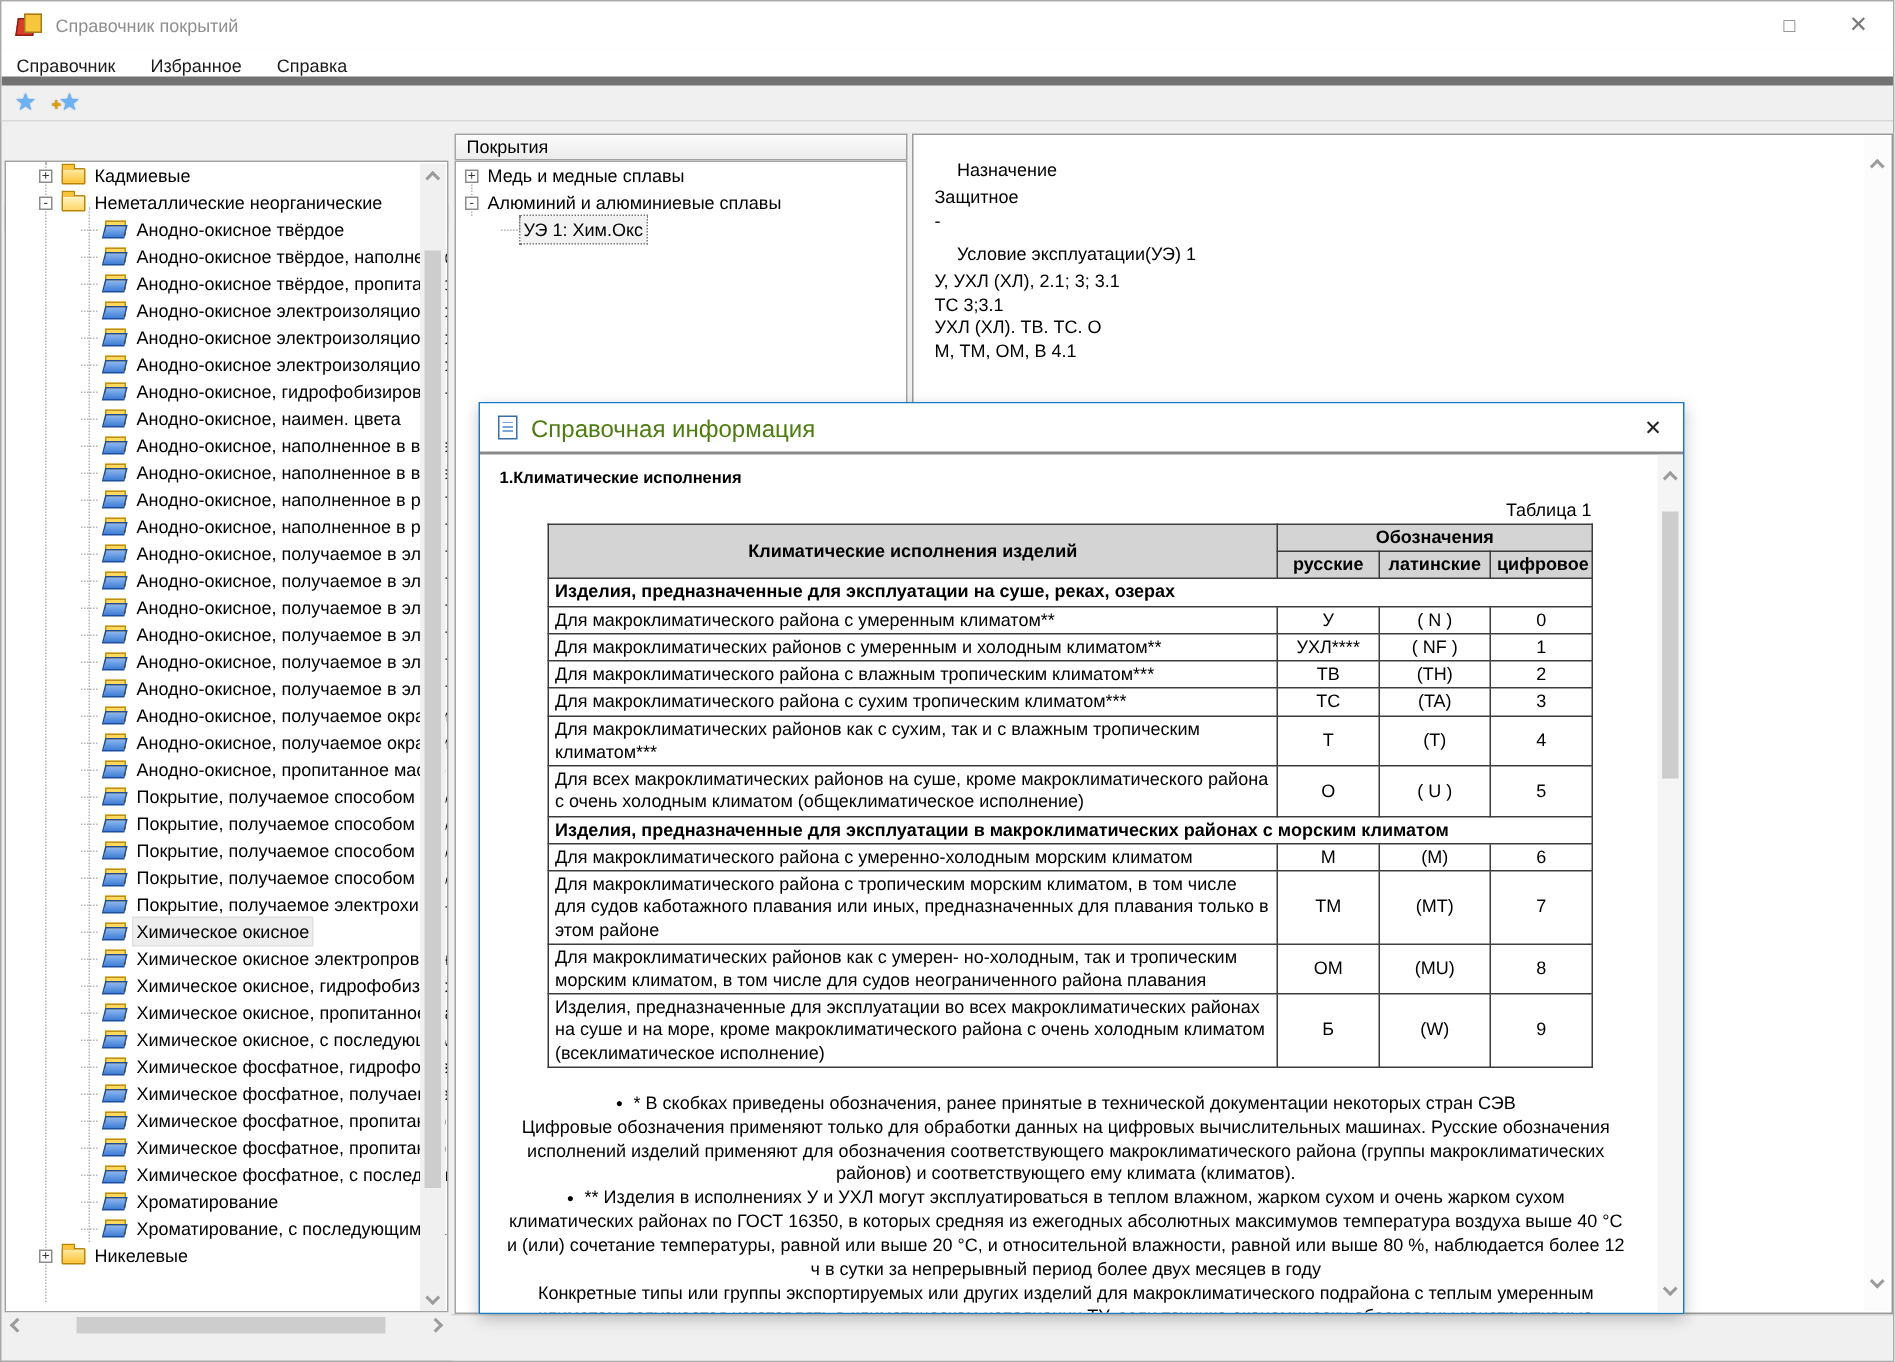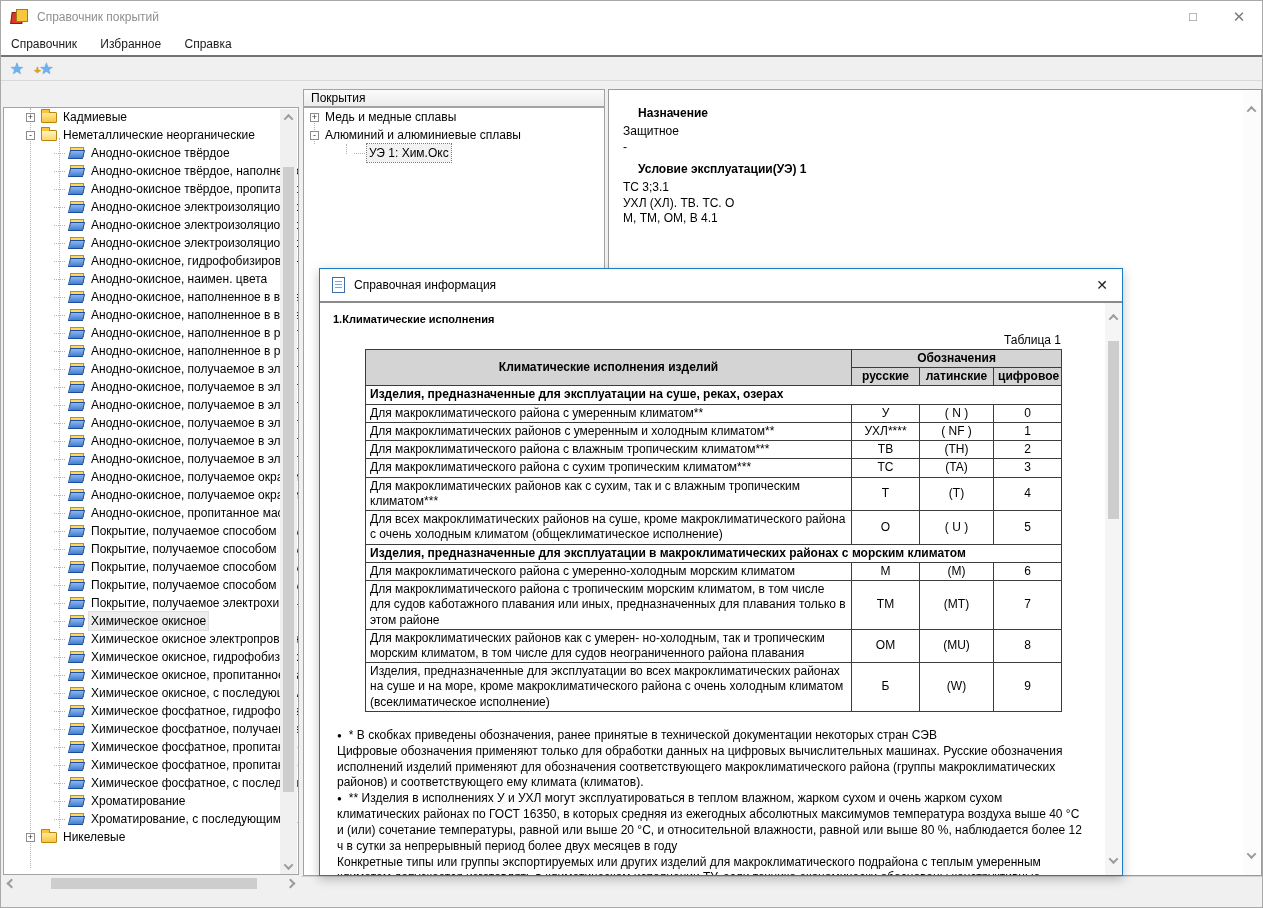--- a/index.html
+++ b/index.html
@@ -10,21 +10,21 @@
   
   .titlebar{position:absolute;left:0;top:0;right:0;height:32px;background:#ffffff;}
   .app-icon{position:absolute;left:10px;top:8px;width:18px;height:16px;}
   .app-icon .b1{position:absolute;left:0;top:3px;width:12px;height:12px;background:#d83b2a;border:1px solid #8f1f14;transform:skewX(-8deg);}
   .app-icon .b2{position:absolute;left:5px;top:0;width:12px;height:13px;background:#f7c63d;border:1px solid #a8791a;}
   .win-title{position:absolute;left:36px;top:9px;font-size:12px;color:#8f8f8f;}
   .win-btn{position:absolute;top:0;width:46px;height:32px;text-align:center;line-height:32px;color:#7a7a7a;font-size:13px;}
   .btn-max{right:46px;}
   .btn-close{right:0;font-size:15px;}
   
-  .menubar{position:absolute;left:0;top:32px;right:0;height:24px;background:#ffffff;border-bottom:2px solid #737373;}
+  .menubar{position:absolute;left:0;top:32px;right:0;height:24px;background:#ffffff;border-bottom:6px solid #737373;}
   .menu-item{display:inline-block;padding:4px 10px 0 10px;color:#1b1b1b;}
   .toolbar{position:absolute;left:0;top:57px;right:0;height:23px;background:#f0f0f0;border-bottom:1px solid #d9d9d9;}
   .star{position:relative;display:inline-block;width:20px;height:20px;margin:1px 0 0 6px;
         color:#6db3f2;font-size:16px;line-height:20px;text-align:center;
         text-shadow:0 0 1px #2a6fc9;}
   .star .plus{position:absolute;left:-2px;bottom:-1px;color:#e8a000;font-size:11px;font-weight:bold;text-shadow:0 0 1px #7a5400;}
   
   .panel-header{height:18px;background:linear-gradient(#fbfbfb,#ececec);border:1px solid #a3a3a3;
                 font-size:12px;line-height:16px;}
   .center{text-align:center;margin-top:47px;}
@@ -64,54 +64,54 @@
   .chev.up{transform:rotate(-45deg) translate(-1px,1px);}
   .chev.down{transform:rotate(135deg) translate(-1px,1px);}
   .chev.left{transform:rotate(225deg);}
   .chev.right{transform:rotate(45deg);}
   .hthumb{position:absolute;top:3px;height:11px;background:#cdcdcd;}
   
   .mid-panel{position:absolute;left:302px;top:88px;width:302px;height:787px;}
   .mp-header{position:absolute;left:0;top:0;right:0;padding-left:7px;}
   .mp-body{position:absolute;left:0;top:18px;right:0;bottom:0;background:#fff;border:1px solid #a3a3a3;overflow:hidden;}
   .mp-body .trow.lv0{padding-left:6px;}
-  .mp-body .trow.lv1{padding-left:50px;}
+  .mp-body .trow.lv1{padding-left:30px;}
   
   .right-panel{position:absolute;left:607px;top:88px;width:654px;height:787px;background:#fff;border:1px solid #9a9a9a;}
   .rp-content{position:absolute;left:14px;top:16px;right:30px;}
-  .rp-title{font-weight:bold;margin:7px 0 4px 0;padding-left:15px;}
+  .rp-title{font-weight:normal;margin:7px 0 4px 0;padding-left:15px;}
   .rp-title:first-child{margin-top:0;}
   .rp-line{line-height:15.5px;}
   .rp-scroll{top:1px;bottom:1px;right:1px;background:#fcfcfc;}
   
   .bottom-strip{position:absolute;left:300px;top:875px;right:0;height:33px;background:#f0f0f0;border-top:1px solid #d2d2d2;}
   
   .dialog{position:absolute;left:318px;top:267px;width:804px;height:608px;background:#fff;
           border:1px solid #1a7dc4;box-shadow:0 3px 10px rgba(0,0,0,0.25);}
   .dlg-title{position:absolute;left:0;top:0;right:0;height:32px;background:#fff;}
   .doc-icon{position:absolute;left:12px;top:8px;width:13px;height:16px;background:#fff;border:1px solid #3b6ea5;}
   .doc-icon::after{content:"";position:absolute;left:2px;top:3px;right:2px;height:9px;
         background:repeating-linear-gradient(#7ba7d7 0 1px,#fff 1px 3px);}
-  .dlg-title-text{position:absolute;left:34px;top:9px;font-size:12px;color:#000000;}
+  .dlg-title-text{position:absolute;left:34px;top:9px;font-size:16px;color:#4d7c0f;}
   .dlg-close{position:absolute;right:0;top:0;width:40px;height:32px;text-align:center;line-height:32px;font-size:14px;color:#222;}
   .dlg-content{position:absolute;left:0;top:32px;right:0;bottom:0;background:#fff;border-top:2px solid #8a8a8a;overflow:hidden;}
   .dlg-heading{margin:10px 0 0 13px;font-size:11px;font-weight:bold;}
   .tbl-wrap{margin:8px 4px 0 45px;width:696px;}
   .tbl-caption{text-align:right;font-size:12px;margin-bottom:2px;}
   table.climate{border-collapse:collapse;width:696px;table-layout:fixed;}
   table.climate th,table.climate td{border:1px solid #3c3c3c;font-size:12px;padding:1px 4px;line-height:1.27;}
   table.climate th{background:#d4d4d4;font-weight:bold;}
   table.climate col.c1{width:486px;}
   table.climate col.c2{width:68px;}
   table.climate col.c3{width:74px;}
   table.climate col.c4{width:68px;}
   td.cc{text-align:center;}
   td.seccell{font-weight:bold;}
   .fnotes{margin:16px 38px 0 17px;font-size:12px;line-height:1.32;}
-  .fnote{margin:0;}
+  .fnote{margin:0;text-align:center;}
   .fnote .bullet{font-size:8px;vertical-align:1px;margin-right:7px;}
   .dlg-scroll{top:0;bottom:0;right:0;background:#f5f5f5;}
 </style>
 </head>
 <body>
 
 <div class="app">
 
   <div class="titlebar">
     <span class="app-icon">
@@ -389,20 +389,21 @@
         </div>
     </div>
   </div>
 
   <div class="right-panel">
     <div class="rp-content" id="rp-sections">
         <div class="rp-title">Назначение</div>
         <div class="rp-line">Защитное</div>
         <div class="rp-line">-</div>
         <div class="rp-title">Условие эксплуатации(УЭ) 1</div>
+        <div class="rp-line">У, УХЛ (ХЛ), 2.1; 3; 3.1</div>
         <div class="rp-line">ТС 3;3.1</div>
         <div class="rp-line">УХЛ (ХЛ). ТВ. ТС. О</div>
         <div class="rp-line">М, ТМ, ОМ, В 4.1</div>
       </div>
     <div class="vscroll rp-scroll">
       <div class="sb-arrow" style="top:10px;">
           <span class="chev up"></span>
         </div>
       <div class="sb-arrow" style="bottom:10px;">
           <span class="chev down"></span>

